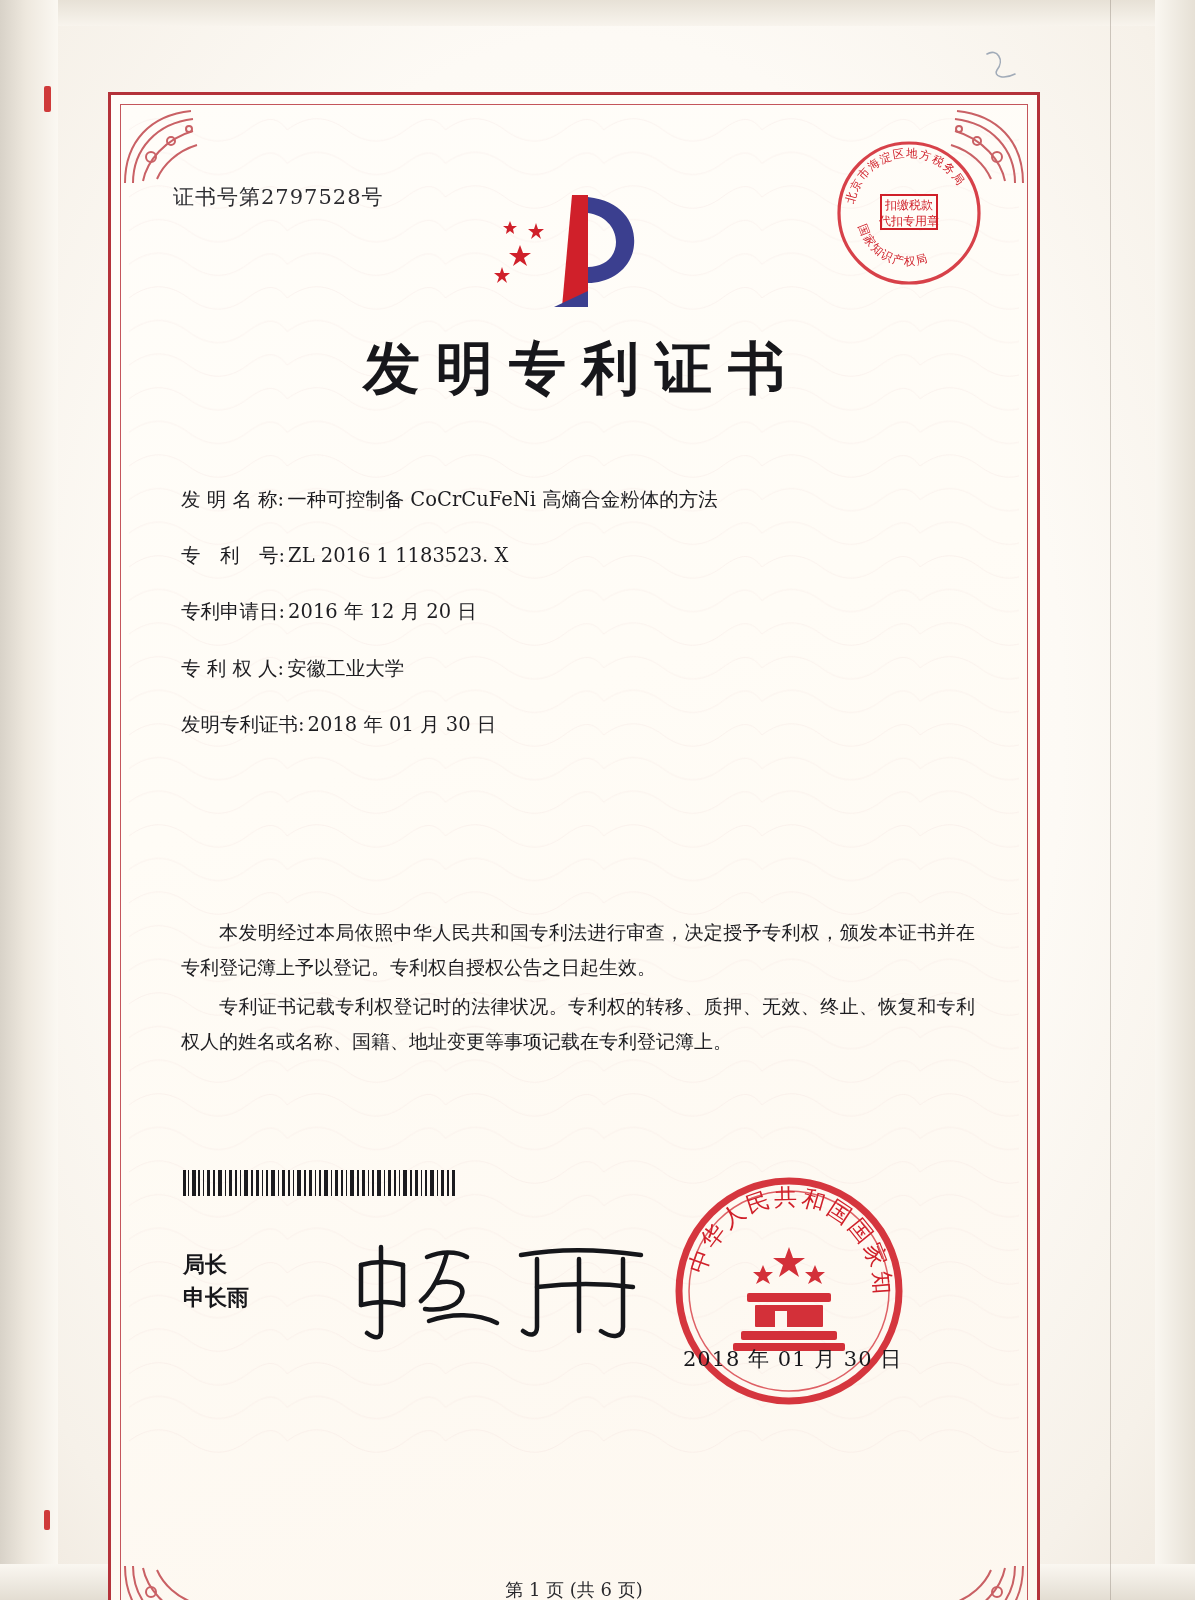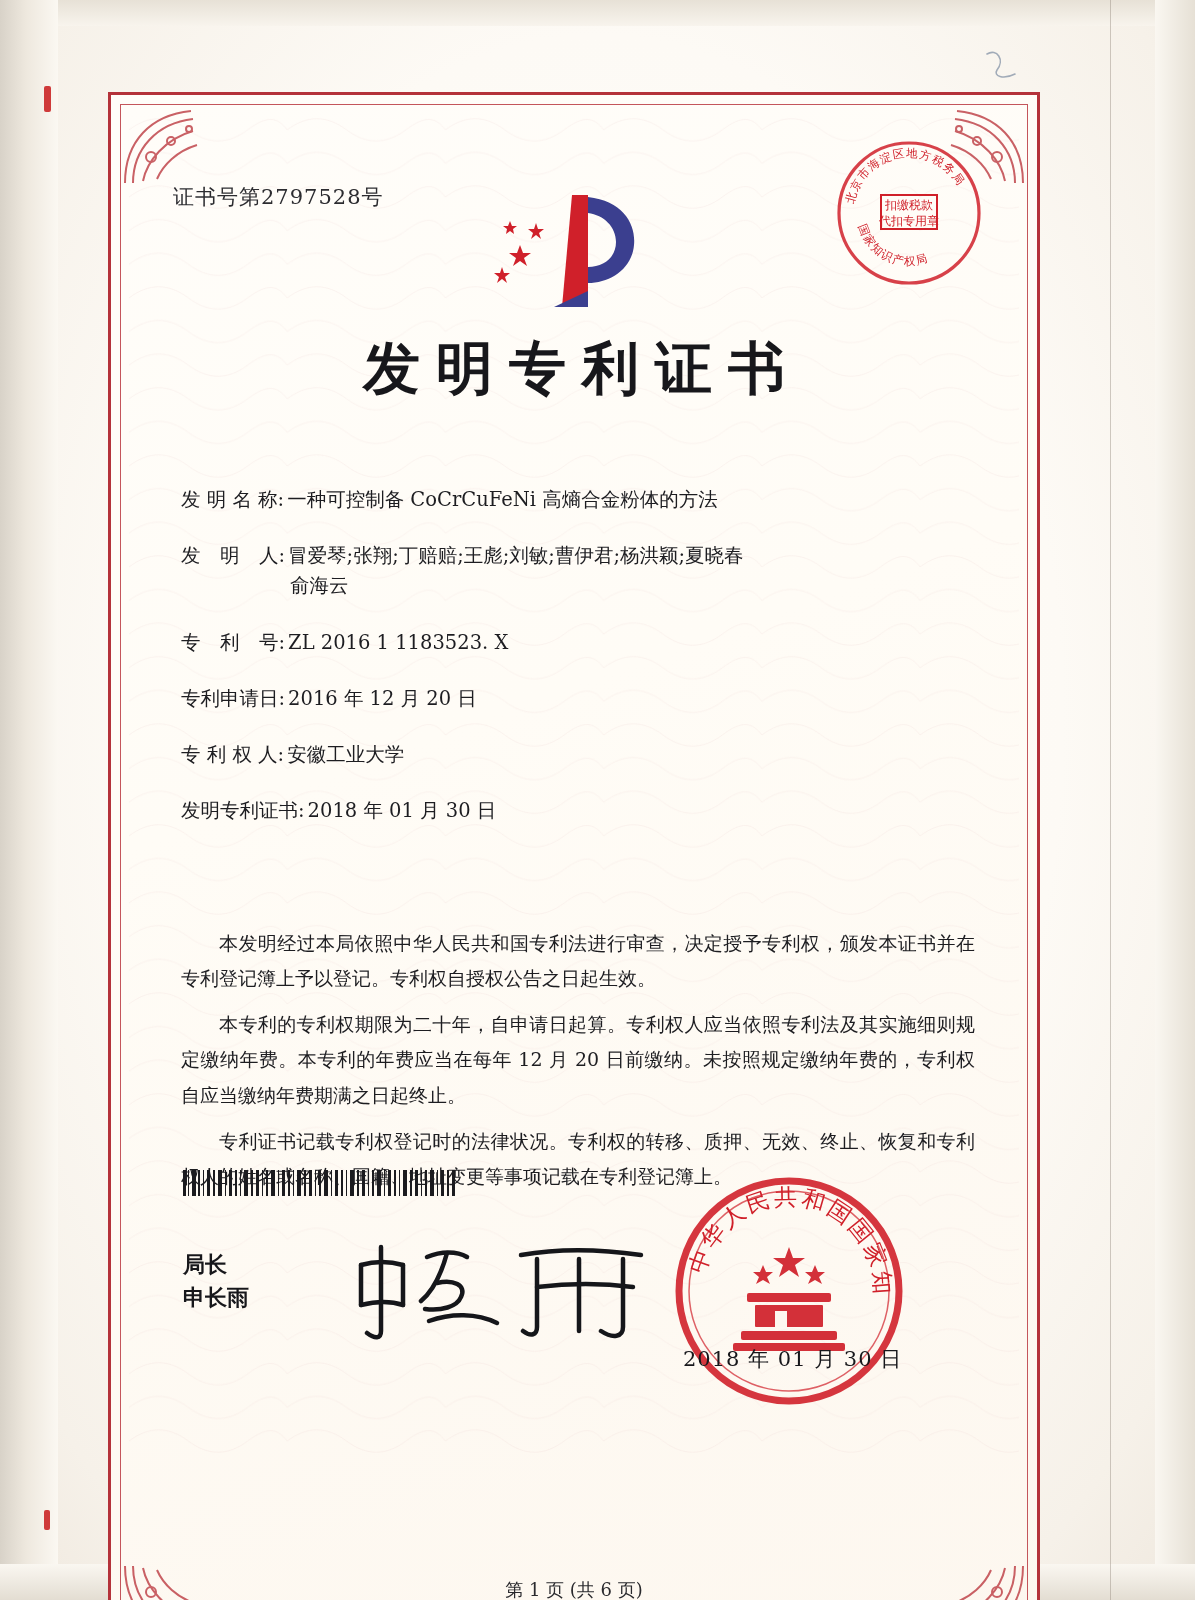--- a/index.html
+++ b/index.html
@@ -168,21 +168,21 @@
     right: 62px;
     top: 820px;
     font-family: "DejaVu Serif", "Liberation Serif", serif;
     font-size: 19px;
     line-height: 1.85;
     color: #1d1d21;
     text-align: justify;
   }
   .para {
     text-indent: 2em;
-    margin: 11px 0 4px 0;
+    margin: 0 0 4px 0;
   }
 
   
   .barcode {
     position: absolute;
     left: 72px;
     top: 1075px;
     width: 272px;
     height: 26px;
   }
@@ -343,27 +343,20 @@
 
     <div class="title">发明专利证书</div>
 
     <div class="fields">
 
       <div class="field">
         <span class="lab">发 明 名 称:</span>
         <span class="val">一种可控制备 CoCrCuFeNi 高熵合金粉体的方法</span>
       </div>
 
-      <div class="field">
-        <span class="lab">发　明　人:</span>
-        <span class="val">
-          <span>冒爱琴;张翔;丁赔赔;王彪;刘敏;曹伊君;杨洪颖;夏晓春</span>
-          <span class="line2">俞海云</span>
-        </span>
-      </div>
 
       <div class="field">
         <span class="lab">专　利　号:</span>
         <span class="val">ZL 2016 1 1183523. X</span>
       </div>
 
       <div class="field">
         <span class="lab">专利申请日:</span>
         <span class="val">2016 年 12 月 20 日</span>
       </div>
@@ -375,21 +368,20 @@
 
       <div class="field">
         <span class="lab">发明专利证书:</span>
         <span class="val">2018 年 01 月 30 日</span>
       </div>
 
     </div>
 
     <div class="para-block">
       <p class="para">本发明经过本局依照中华人民共和国专利法进行审查，决定授予专利权，颁发本证书并在专利登记簿上予以登记。专利权自授权公告之日起生效。</p>
-      <p class="para">本专利的专利权期限为二十年，自申请日起算。专利权人应当依照专利法及其实施细则规定缴纳年费。本专利的年费应当在每年 12 月 20 日前缴纳。未按照规定缴纳年费的，专利权自应当缴纳年费期满之日起终止。</p>
       <p class="para">专利证书记载专利权登记时的法律状况。专利权的转移、质押、无效、终止、恢复和专利权人的姓名或名称、国籍、地址变更等事项记载在专利登记簿上。</p>
     </div>
 
     <svg class="barcode" viewBox="0 0 272 26" preserveAspectRatio="none">
       <g fill="#1b1b1f">
         <rect x="0" y="0" width="3" height="26"></rect>
           <rect x="5" y="0" width="1" height="26"></rect>
         <rect x="9" y="0" width="4" height="26"></rect>
           <rect x="15" y="0" width="2" height="26"></rect>
         <rect x="20" y="0" width="1" height="26"></rect>

